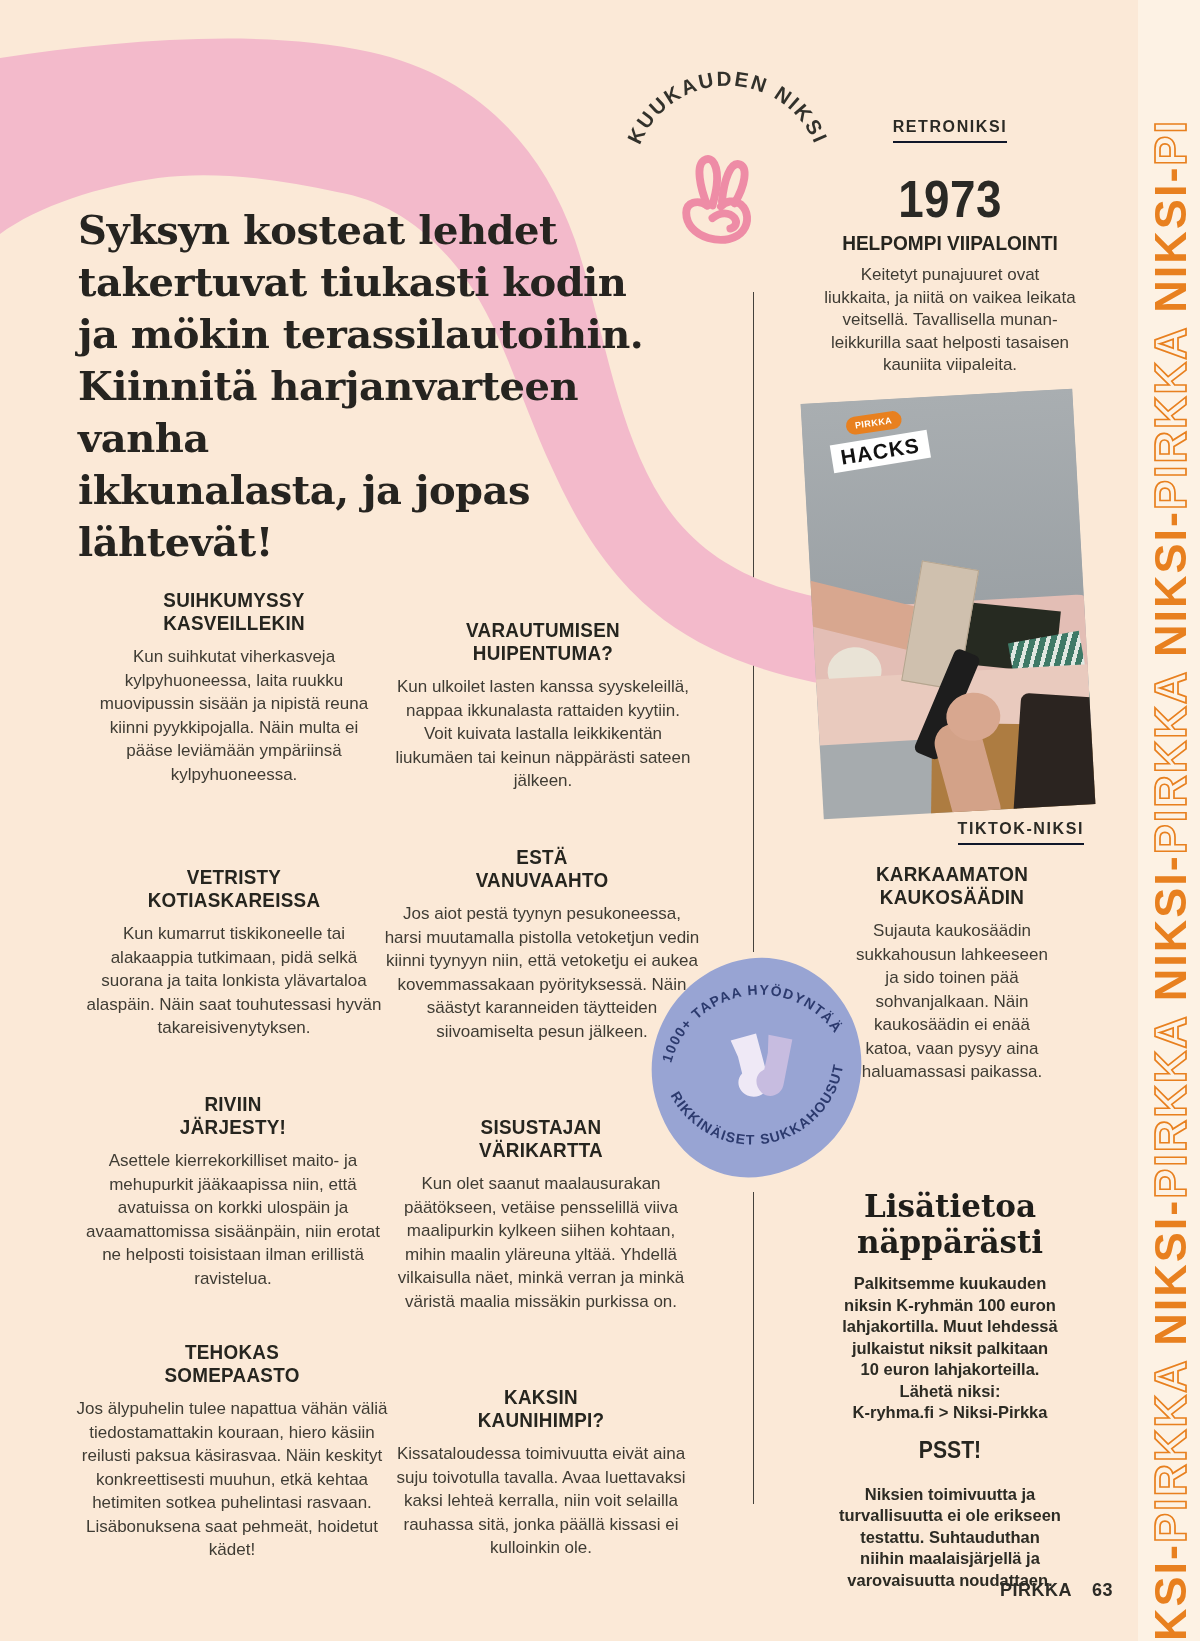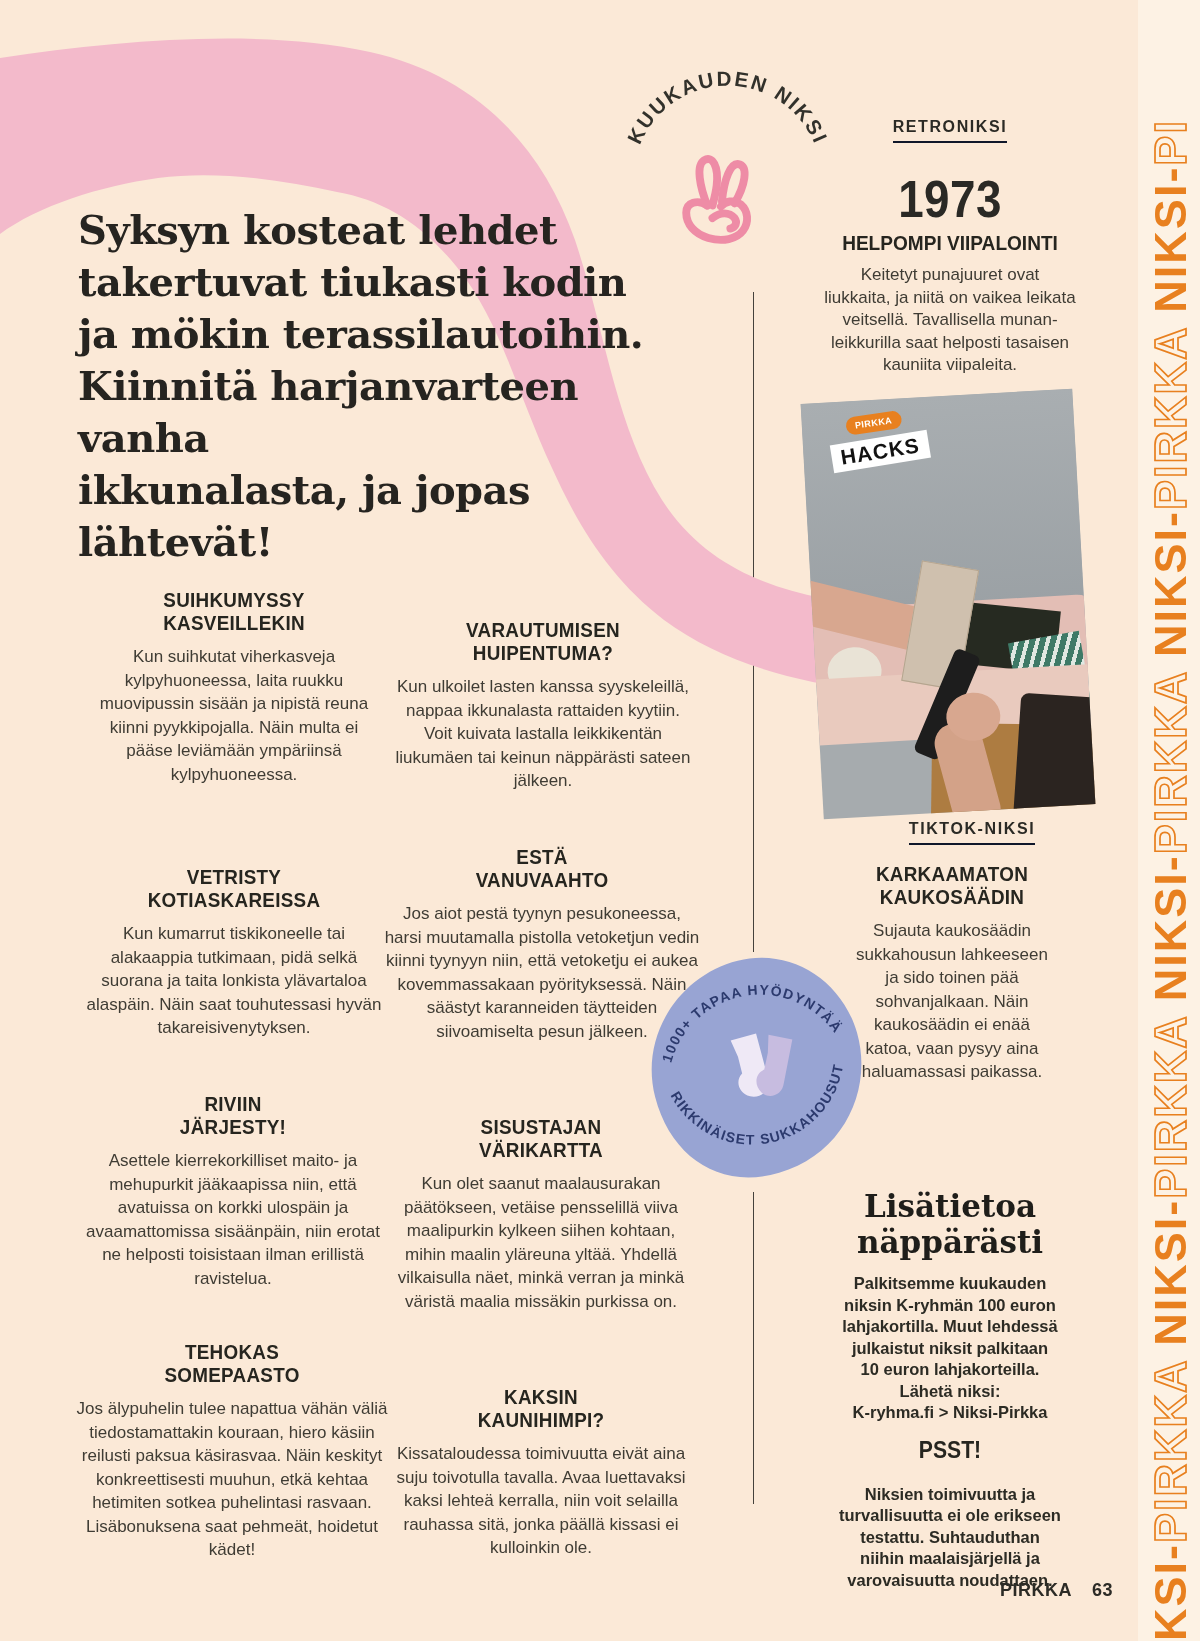--- a/index.html
+++ b/index.html
@@ -70,21 +70,21 @@
     font-weight:bold; font-size:21px; letter-spacing:1px; padding:2px 9px; transform:rotate(-6deg); }
 
   
   .tip { position:absolute; text-align:center; z-index:5; }
   .tip-title { font-weight:bold; font-size:20.5px; line-height:23px; color:#26251f;
     white-space:pre-line; transform:scaleX(0.92); margin-bottom:11px; letter-spacing:0.3px; }
   .tip-body { font-size:17px; line-height:23.5px; color:#3f3c34; }
   .tip-body.pre { white-space:pre-line; }
 
   
-  .tiktok-label-wrap { position:absolute; left:837px; top:820px; width:270px; text-align:center; z-index:5; }
+  .tiktok-label-wrap { position:absolute; left:814px; top:820px; width:270px; text-align:right; z-index:5; }
 
   
   .badge-svg { position:absolute; left:645px; top:952px; z-index:6; overflow:visible; }
   .badge-svg text { font-family:"Liberation Sans", sans-serif; font-weight:bold; font-size:14px;
     letter-spacing:1.3px; fill:#2c3a6e; }
 
   
   .more-info { position:absolute; left:808px; top:1188px; width:284px; text-align:center; z-index:5; }
   .more-title { font-family:"DejaVu Serif", serif; font-weight:bold; font-size:31px; line-height:36px;
     color:#1f1e1a; white-space:pre-line; }

